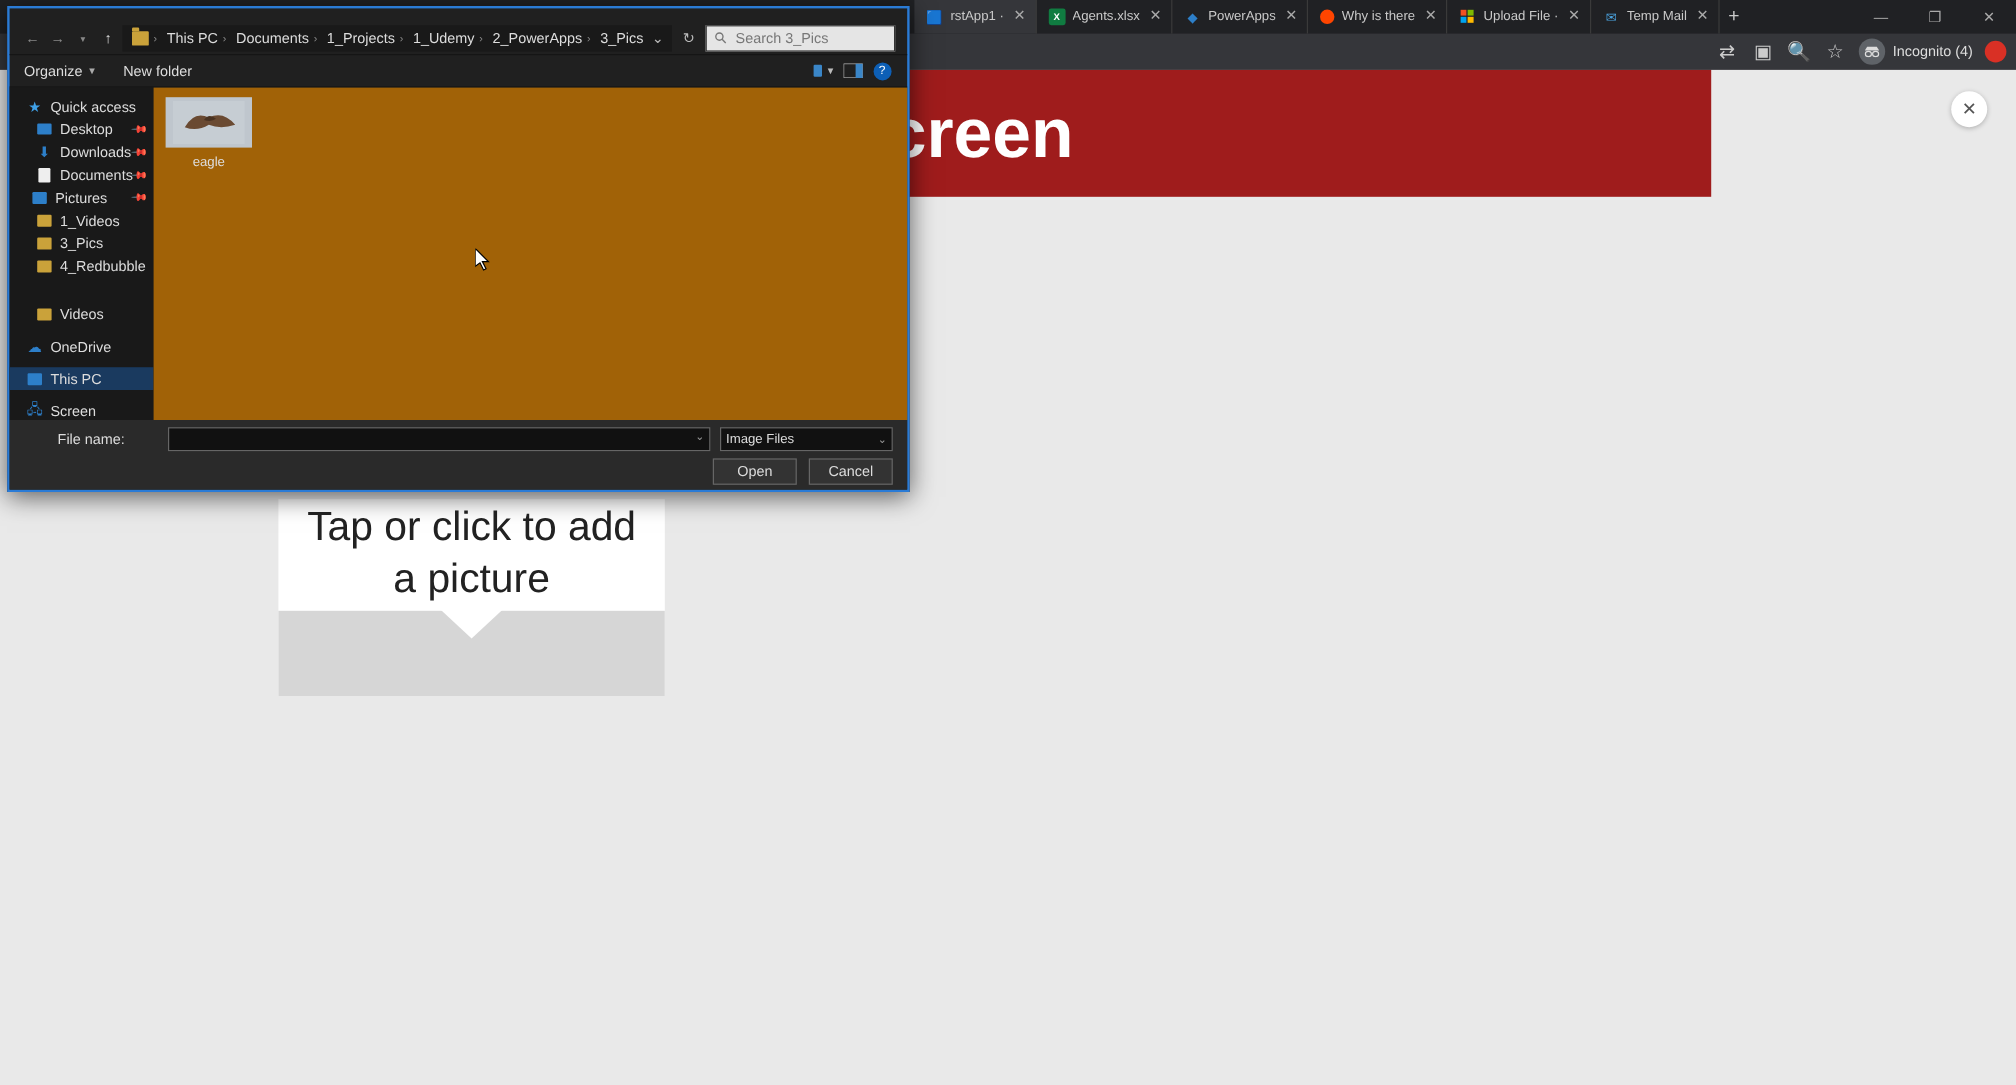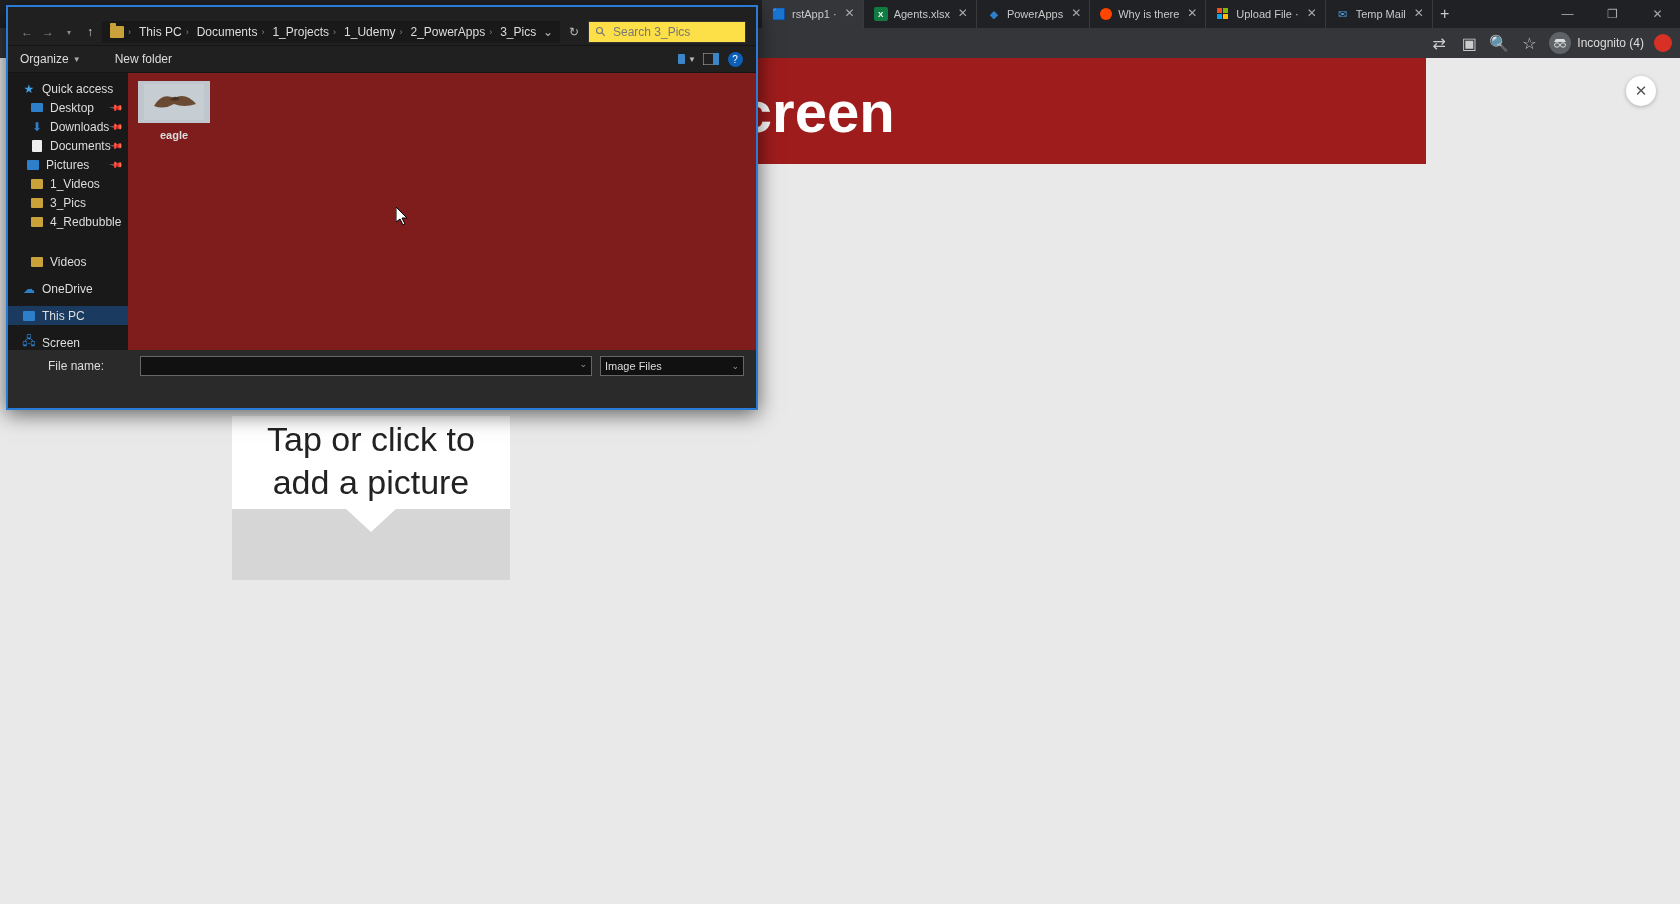--- a/index.html
+++ b/index.html
@@ -22,43 +22,43 @@
 .omnibar .omni-icon { width:20px; height:20px; display:flex; align-items:center; justify-content:center; color:#ccc; cursor:pointer; }
 .incognito-pill { display:flex; align-items:center; gap:6px; color:#ddd; font-size:12px; }
 .incognito-badge { width:22px; height:22px; border-radius:50%; background:#5f6368; display:flex; align-items:center; justify-content:center; }
 .red-dot { width:18px; height:18px; border-radius:50%; background:#d93025; }
 
 
 .page-area { position:absolute; top:58px; left:0; right:0; bottom:0; background:#e9e9e9; }
 .red-banner { position:absolute; top:0; left:86px; width:1340px; height:106px; background:#9f1c1c; color:#fff; display:flex; align-items:center; justify-content:center; font-size:58px; font-weight:700; font-family:'Segoe UI', sans-serif; overflow:hidden; }
 .close-circle { position:absolute; top:18px; right:24px; width:30px; height:30px; border-radius:50%; background:#fff; box-shadow:0 1px 4px rgba(0,0,0,.25); display:flex; align-items:center; justify-content:center; color:#555; font-size:15px; cursor:pointer; }
 
-.add-pic-card { position:absolute; top:358px; left:232px; width:278px; height:164px; background:#fff; display:flex; flex-direction:column; cursor:pointer; }
+.add-pic-card { position:absolute; top:358px; left:232px; width:322px; height:164px; background:#fff; display:flex; flex-direction:column; cursor:pointer; }
 .add-pic-text { color:#222; font-size:34px; font-weight:500; text-align:center; padding:2px 12px 6px; line-height:1.25; }
 .add-pic-placeholder { flex:1; background:#d6d6d6; position:relative; display:flex; align-items:flex-start; justify-content:center; }
 .add-pic-placeholder::before { content:""; margin-top:-1px; width:0; height:0; border-left:26px solid transparent; border-right:26px solid transparent; border-top:24px solid #fff; }
 
 
 .file-dialog { position:absolute; top:5px; left:6px; width:752px; height:405px; background:#202020; border:2px solid #2a7bd6; box-shadow:0 4px 20px rgba(0,0,0,.6); z-index:20; display:flex; flex-direction:column; color:#ddd; font-size:12px; }
 .fd-title { height:12px; }
 .fd-addressbar { height:26px; display:flex; align-items:center; gap:3px; padding:0 10px; }
 .nav-btn { width:18px; height:18px; color:#888; display:flex; align-items:center; justify-content:center; cursor:pointer; }
 .nav-btn.enabled { color:#ddd; }
 .path-box { flex:1; height:22px; background:#191919; display:flex; align-items:center; padding:0 4px; gap:0; overflow:hidden; }
 .path-seg { display:flex; align-items:center; gap:4px; padding:0 4px; cursor:pointer; white-space:nowrap; }
 .path-seg .chev { color:#888; font-size:9px; }
 .folder-glyph { width:14px; height:12px; background:#caa23a; border-radius:1px; position:relative; }
 .folder-glyph::before { content:""; position:absolute; top:-3px; left:0; width:6px; height:3px; background:#caa23a; border-radius:1px 1px 0 0; }
 .path-dd { width:16px; text-align:center; color:#bbb; cursor:pointer; }
 .refresh-btn { width:22px; text-align:center; color:#bbb; cursor:pointer; }
-.search-box { width:158px; height:22px; background:#fde047; display:flex; align-items:center; gap:6px; padding:0 6px; color:#777; border:1px solid #333; }
+.search-box { width:158px; height:22px; background:#e5e5e5; display:flex; align-items:center; gap:6px; padding:0 6px; color:#777; border:1px solid #333; }
 .search-box svg { width:12px; height:12px; }
 
 .fd-toolbar { height:28px; display:flex; align-items:center; padding:0 12px; gap:18px; border-top:1px solid #151515; border-bottom:1px solid #151515; }
-.tb-left { display:flex; align-items:center; gap:34px;justify-content:flex-end; }
+.tb-left { display:flex; align-items:center; gap:22px;justify-content:flex-end; }
 .tb-btn { display:flex; align-items:center; gap:4px; cursor:pointer; }
 .tb-right { margin-left:auto; display:flex; align-items:center; gap:6px; }
 .tb-icon { width:18px; height:18px; display:flex; align-items:center; justify-content:center; cursor:pointer; color:#bbb; }
 .help-circle { width:15px; height:15px; border-radius:50%; background:#0d5fb6; color:#fff; font-size:10px; display:flex; align-items:center; justify-content:center; }
 
 .fd-body { flex:1; display:flex; min-height:0; }
 
 .tree { width:120px; background:#191919; overflow:hidden; padding:6px 0; }
 .tree-item { display:flex; align-items:center; gap:6px; height:19px; padding:0 6px 0 14px; cursor:pointer; position:relative; }
 .tree-item.selected { background:#1a3a5f; }
@@ -68,21 +68,21 @@
 .ic-star { color:#3fa0e6; }
 .ic-desktop { width:12px; height:9px; background:#2d7fc9; border-radius:1px; }
 .ic-download { color:#2d7fc9; font-size:12px; }
 .ic-doc { width:10px; height:12px; background:#eee; border-radius:1px; }
 .ic-pic { width:12px; height:10px; background:#2d7fc9; border-radius:1px; }
 .ic-folder { width:12px; height:10px; background:#caa23a; border-radius:1px; }
 .ic-cloud { color:#2d7fc9; font-size:12px; }
 .ic-pc { width:12px; height:10px; background:#2d7fc9; border-radius:1px; }
 .ic-net { color:#2d7fc9; font-size:12px; }
 
-.file-pane { flex:1; background:#7f1d1d; position:relative; padding:8px 10px;font-weight:bold; }
+.file-pane { flex:1; background:#a16207; position:relative; padding:8px 10px; }
 .file-thumb { width:72px; text-align:center; cursor:pointer; }
 .thumb-box { width:72px; height:42px; background:#bfc6cd; display:flex; align-items:center; justify-content:center; overflow:hidden; margin-bottom:6px; }
 .thumb-box svg { width:60px; height:36px; }
 .thumb-label { color:#ddd; font-size:11px; }
 
 .fd-footer { height:58px; background:#2a2a2a; display:flex; flex-direction:column; padding:6px 12px; gap:6px; }
 .fn-row { display:flex; align-items:center; gap:8px; }
 .fn-label { color:#ddd; font-size:12px; width:112px; text-align:center; }
 .fn-input { flex:1; height:20px; background:#111; border:1px solid #666; color:#ddd; font-size:12px; padding:0 4px; position:relative; }
 .fn-input .dd { position:absolute; right:4px; top:2px; color:#999; font-size:9px; cursor:pointer; }
@@ -344,18 +344,26 @@
       <span class="fn-label">File name:</span>
       <div class="fn-input">
         <span></span>
         <span class="dd">⌄</span>
       </div>
       <div class="type-select">
         <span>Image Files</span>
         <span class="dd">⌄</span>
       </div>
     </div>
+    <div class="btn-row">
+      <div class="dlg-btn">
+          <span>Open</span>
+        </div>
+      <div class="dlg-btn">
+          <span>Cancel</span>
+        </div>
+    </div>
   </div>
 </div>
 
 <svg class="cursor-arrow" width="14" height="20" viewBox="0 0 14 20">
   <path d="M0 0 L0 15 L4 12 L7 18 L9 17 L6 11 L11 11 Z" fill="#fff" stroke="#000" stroke-width="1"></path>
 </svg>
 
 </body></html>

